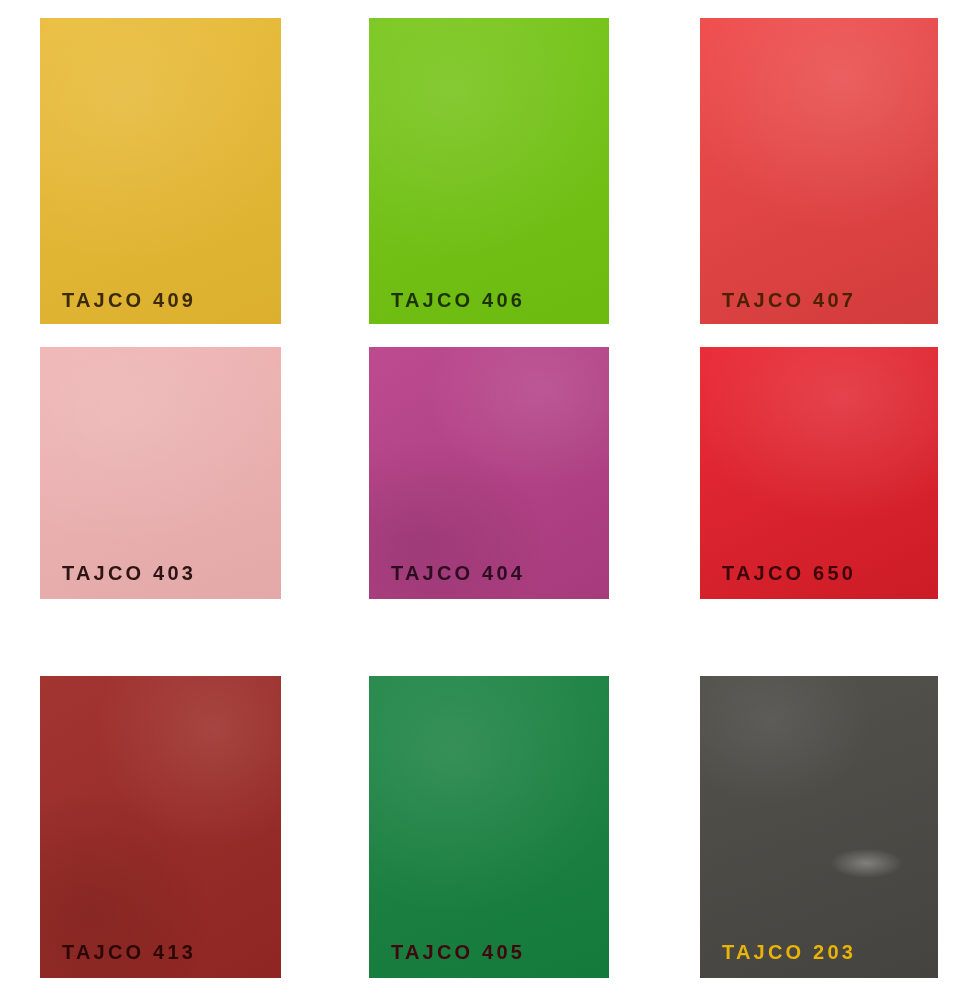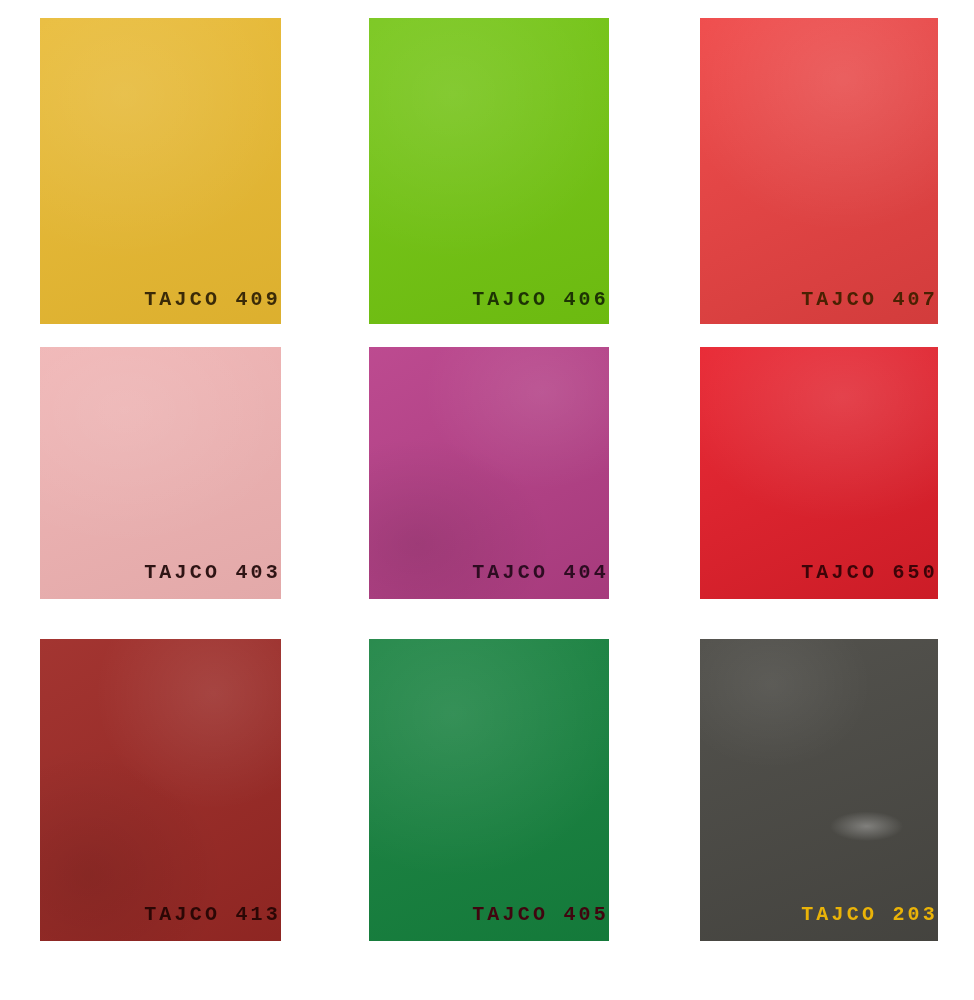--- a/index.html
+++ b/index.html
@@ -38,37 +38,38 @@
   .swatch-card .sheen {
     position: absolute;
     left: 0; top: 0; right: 0; bottom: 0;
     pointer-events: none;
   }
 
   .swatch-label {
     position: relative;
     z-index: 2;
     width: 100%;
-    text-align: right;
+    text-align: left;
     letter-spacing: 0.16em;
     font-weight: 700;
     font-size: 20px;
     line-height: 1;
-    font-family: Liberation Mono, monospace;
+    font-family: Liberation Sans, sans-serif;
     white-space: pre;
+    margin-left: 22px;
   }
 
   
   .col-1 { left: 40px;  width: 241px; }
   .col-2 { left: 369px; width: 240px; }
   .col-3 { left: 700px; width: 238px; }
 
   .row-1 { top: 18px;  height: 306px; }
   .row-2 { top: 347px; height: 252px; }
-  .row-3 { top: 639px; height: 302px; }
+  .row-3 { top: 676px; height: 302px; }
 
   .row-1 .swatch-label { padding-bottom: 14px; }
   .row-2 .swatch-label { padding-bottom: 16px; }
   .row-3 .swatch-label { padding-bottom: 16px; }
 
   
   .sheen.soft {
     background:
       radial-gradient(ellipse 120% 90% at 35% 25%, rgba(255,255,255,0.10), rgba(255,255,255,0) 60%),
       linear-gradient(160deg, rgba(255,255,255,0.06) 0%, rgba(0,0,0,0.05) 100%);
@@ -94,21 +95,21 @@
 </head>
 <body style="background: rgb(255, 255, 255);">
 
 <div id="swatch-sheet" style="background: rgb(255, 255, 255);">
 
   <div class="swatch-card col-1 row-1" style="background: rgb(232, 185, 49);">
     <span class="sheen soft"></span>
     <span class="swatch-label" style="color: rgb(58, 42, 8);">TAJCO 409</span>
   </div>
 
-  <div class="swatch-card col-2 row-1" style="background: rgb(114, 196, 17); padding-left: 12px;">
+  <div class="swatch-card col-2 row-1" style="background: rgb(114, 196, 17);">
     <span class="sheen soft"></span>
     <span class="swatch-label" style="color: rgb(29, 51, 4);">TAJCO 406</span>
   </div>
 
   <div class="swatch-card col-3 row-1" style="background: #ef4444;">
     <span class="sheen strong"></span>
     <span class="swatch-label" style="color: rgb(74, 33, 2);">TAJCO 407</span>
   </div>
 
   <div class="swatch-card col-1 row-2" style="background: rgb(239, 178, 178);">

